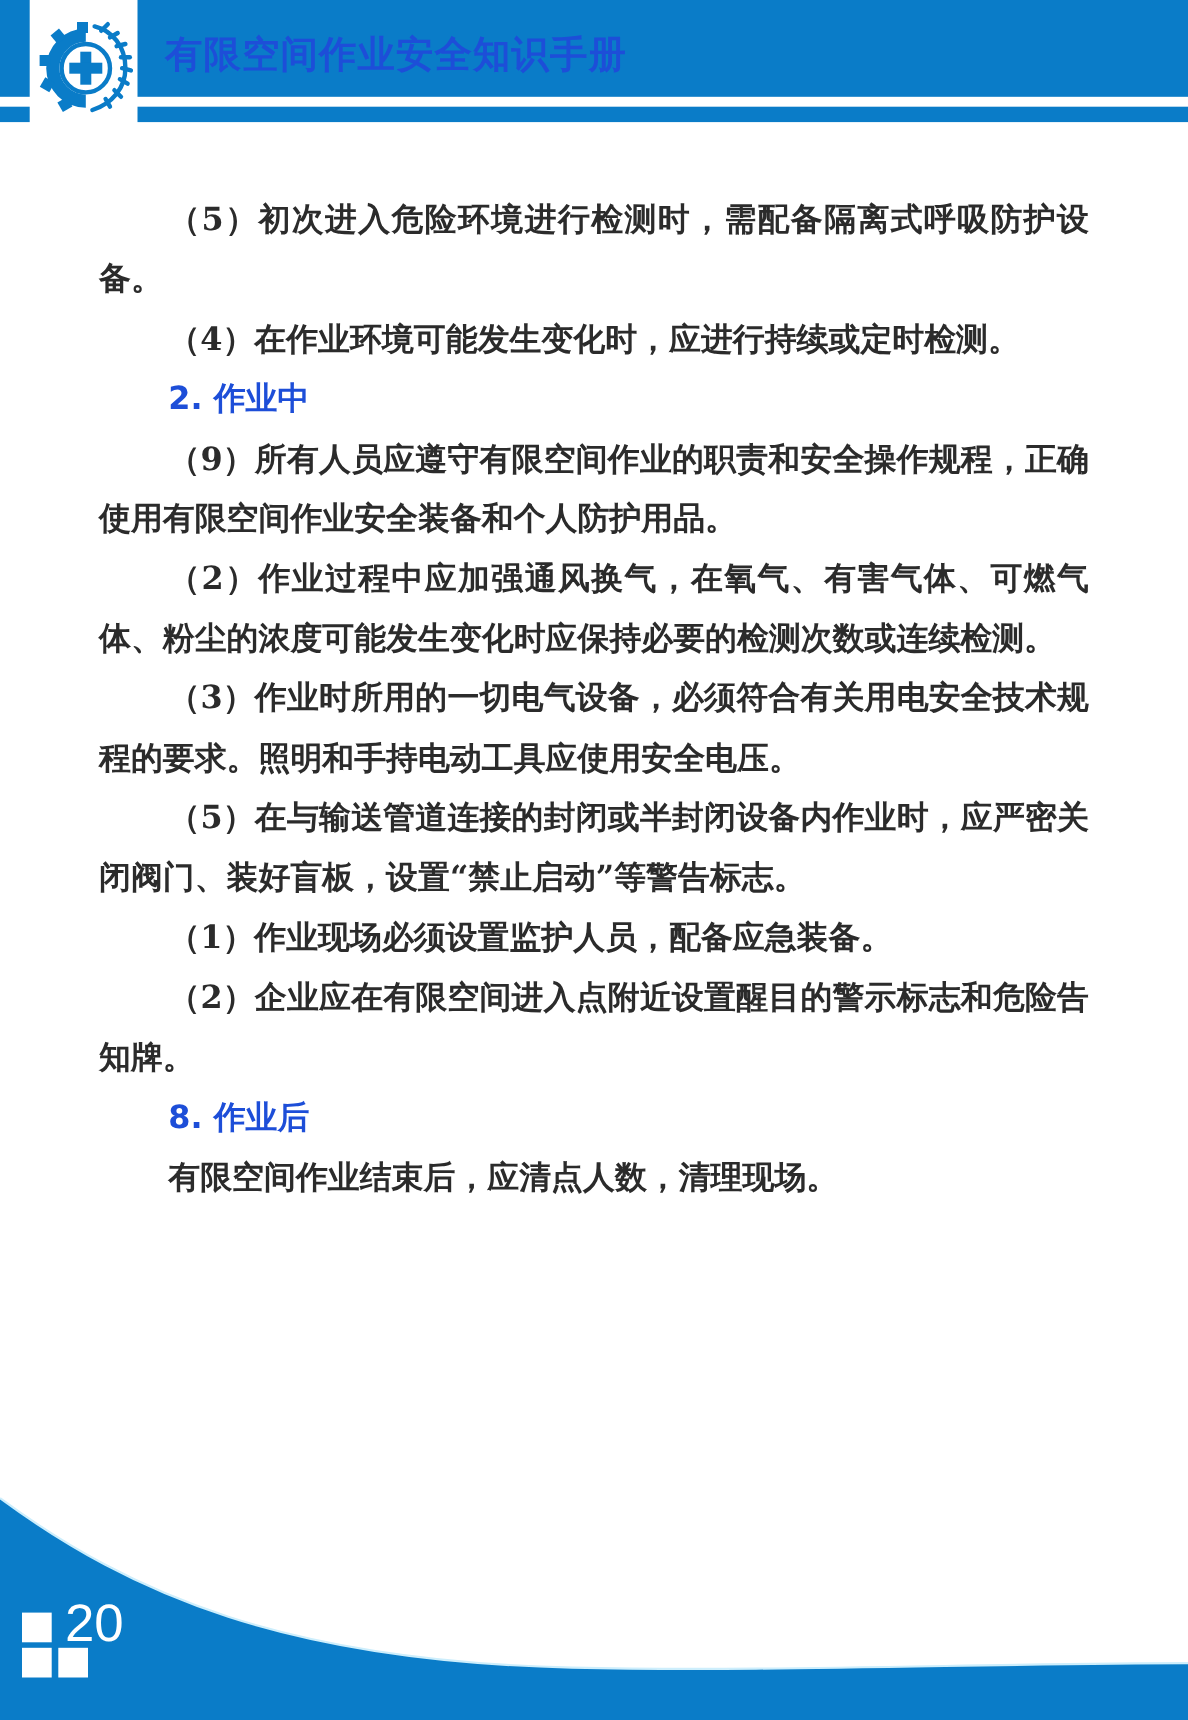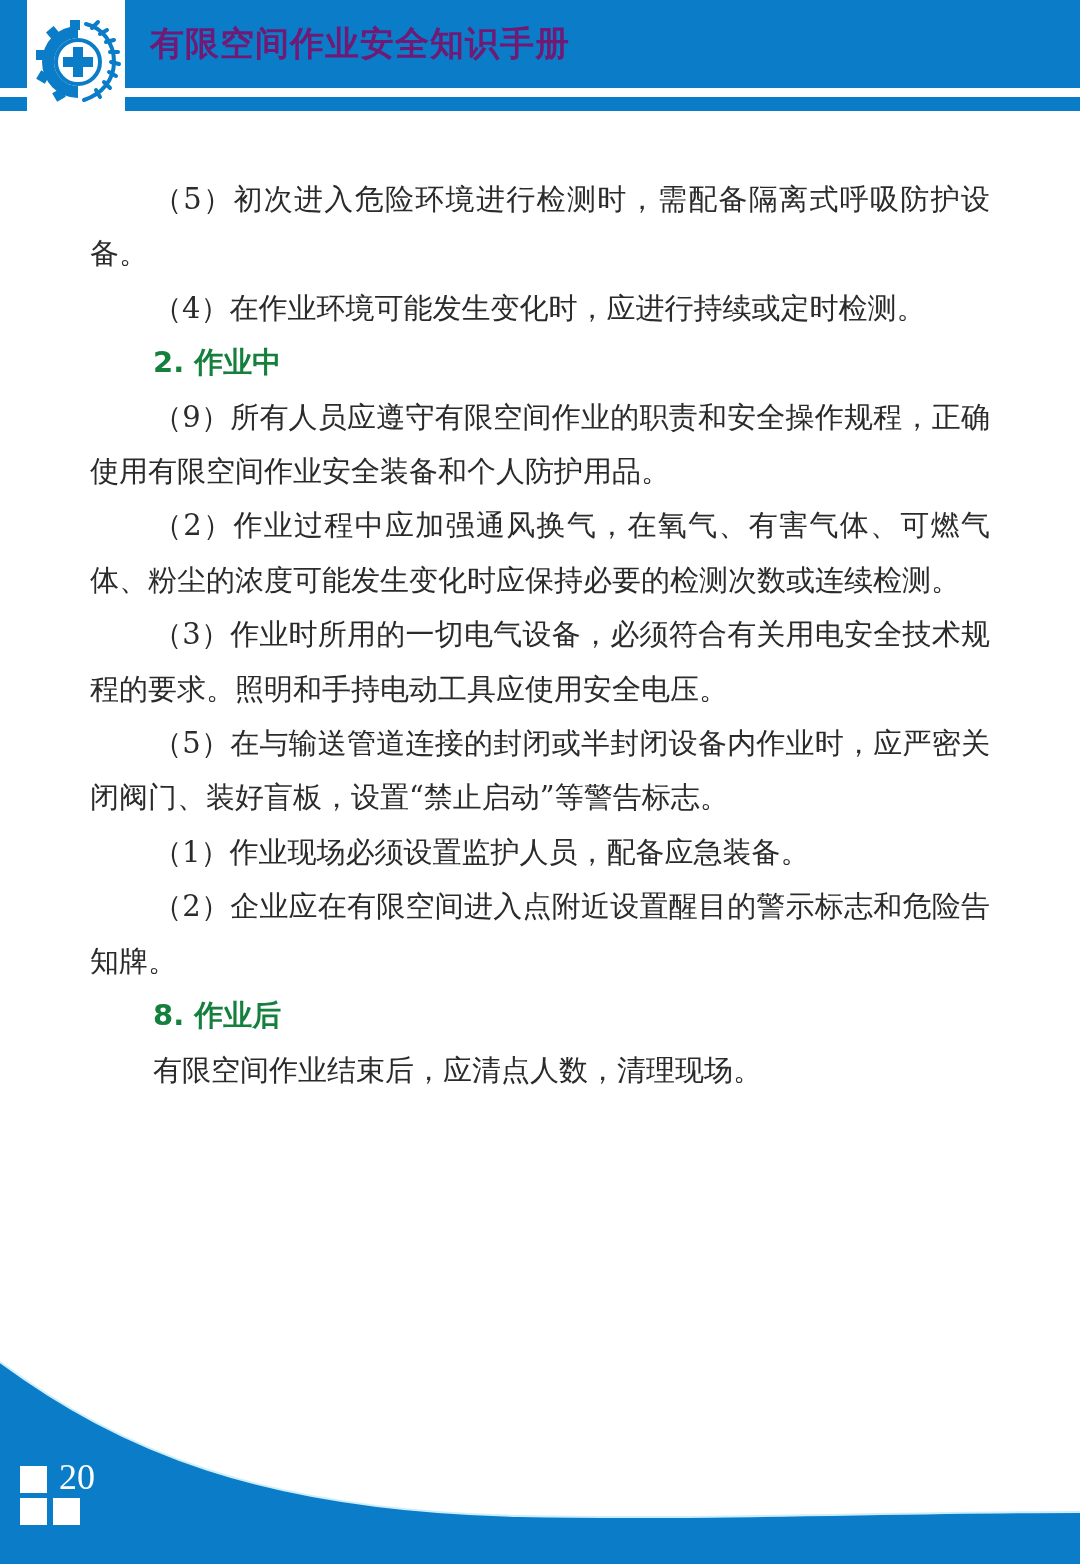--- a/index.html
+++ b/index.html
@@ -6,45 +6,46 @@
   body {
     width: 1080px; height: 1564px; position: relative; overflow: hidden;
     background: #ffffff;
     font-family: "DejaVu Serif", "Liberation Serif", serif;
   }
   .hdr-strip-left { position: absolute; left: 0; top: 0; width: 27px; height: 88px; background: var(--blue); }
   .hdr-band { position: absolute; left: 125px; top: 0; right: 0; height: 88px; background: var(--blue); }
   .hdr-line-left { position: absolute; left: 0; top: 97px; width: 27px; height: 14px; background: var(--blue); }
   .hdr-line-right { position: absolute; left: 125px; top: 97px; right: 0; height: 14px; background: var(--blue); }
   .hdr-title {
-    position: absolute; left: 150px; top: 18px; height: 50px; line-height: 50px;
-    color: #701a75; font-size: 34px; letter-spacing: 1px; font-weight: bold;
-    font-family: Liberation Sans, sans-serif;
+    position: absolute; left: 150px; top: 28px; height: 50px; line-height: 50px;
+    color: #1d4ed8; font-size: 34px; letter-spacing: 1px; font-weight: bold;
+    font-family: Liberation Mono, monospace;
   }
   .logo { position: absolute; left: 30px; top: 14px; width: 96px; height: 96px; }
 
   .content { position: absolute; left: 90px; top: 172px; width: 900px; }
   .para {
     font-size: 29px; line-height: 54.4px; color: #2b2b2b;
     text-align: justify; margin: 0;
     font-family: "DejaVu Serif", "Liberation Serif", serif;
+    font-weight: bold;
   }
   .para.indent { text-indent: 63px; }
   .heading {
-    font-size: 29px; line-height: 54.4px; color: #15803d; font-weight: bold;
+    font-size: 29px; line-height: 54.4px; color: #1d4ed8; font-weight: bold;
     margin: 0; padding-left: 63px;
     font-family: "DejaVu Sans", "Liberation Sans", sans-serif;
   }
 
   .wave { position: absolute; left: 0; top: 1340px; width: 1080px; height: 224px; }
   .page-num-icon { position: absolute; left: 20px; top: 1466px; width: 64px; height: 60px; }
   .sq { position: absolute; background: #ffffff; }
   .page-num {
-    position: absolute; left: 59px; top: 1454px; font-size: 36px; color: #ffffff;
-    font-family: Liberation Serif, serif; line-height: 46px;
+    position: absolute; left: 59px; top: 1454px; font-size: 48px; color: #ffffff;
+    font-family: Liberation Sans, sans-serif; line-height: 46px;
   }
   :root { --blue: #0a7cc8; }
 </style>
 </head>
 <body>
 
 <div class="hdr-strip-left"></div>
 <div class="hdr-band"></div>
 <div class="hdr-line-left"></div>
 <div class="hdr-line-right"></div>

